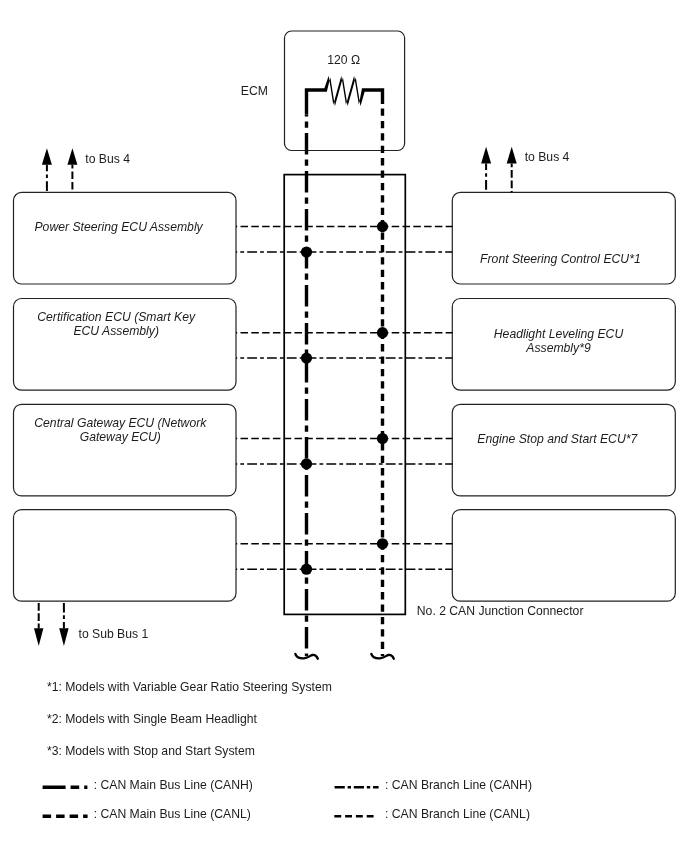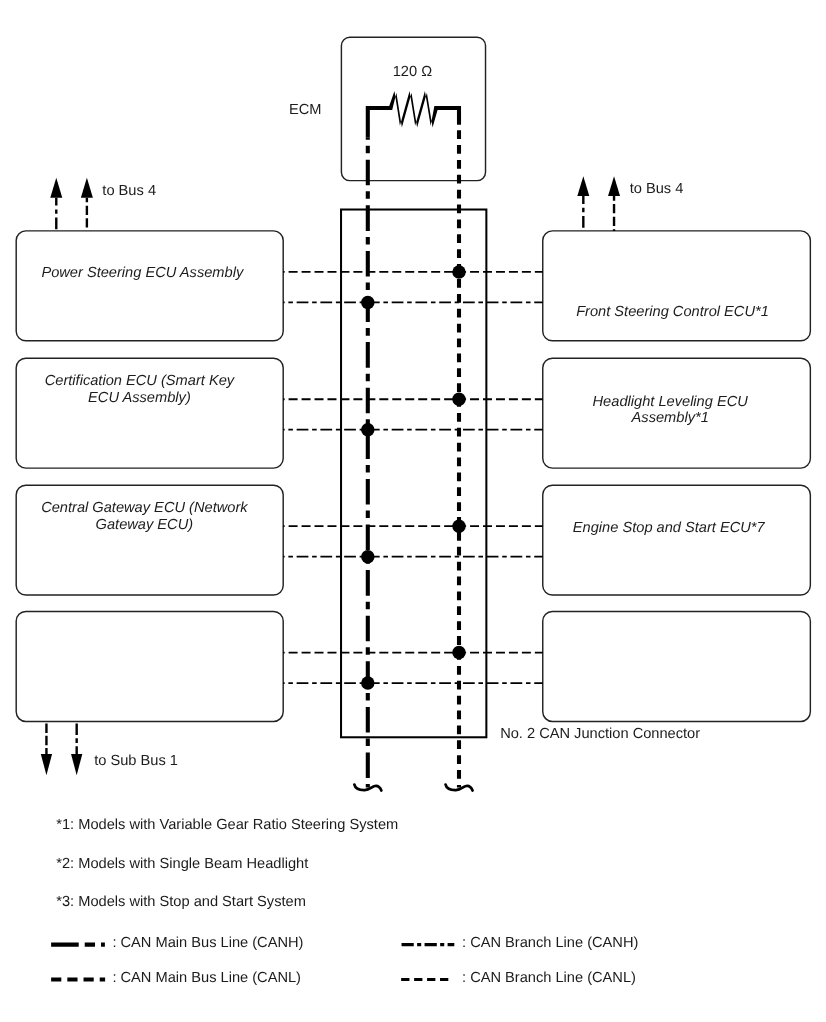--- a/index.html
+++ b/index.html
@@ -164,19 +164,19 @@
     </div>
   <div class="boxlabel" style="left:120.3px; top:416.90px;">
       <span class="ln">Central Gateway ECU (Network</span>
       <span class="ln">Gateway ECU)</span>
     </div>
   <div class="boxlabel" style="left:560.4px; top:220.70px;margin-top:32px;">
       <span class="ln">Front Steering Control ECU*1</span>
     </div>
   <div class="boxlabel" style="left:558.5px; top:328px;">
       <span class="ln">Headlight Leveling ECU</span>
-      <span class="ln">Assembly*1</span>
+      <span class="ln">Assembly*9</span>
     </div>
   <div class="boxlabel" style="left:557.3px; top:432.60px;">
       <span class="ln">Engine Stop and Start ECU*7</span>
     </div>
 
 </div>
 
 </body></html>

